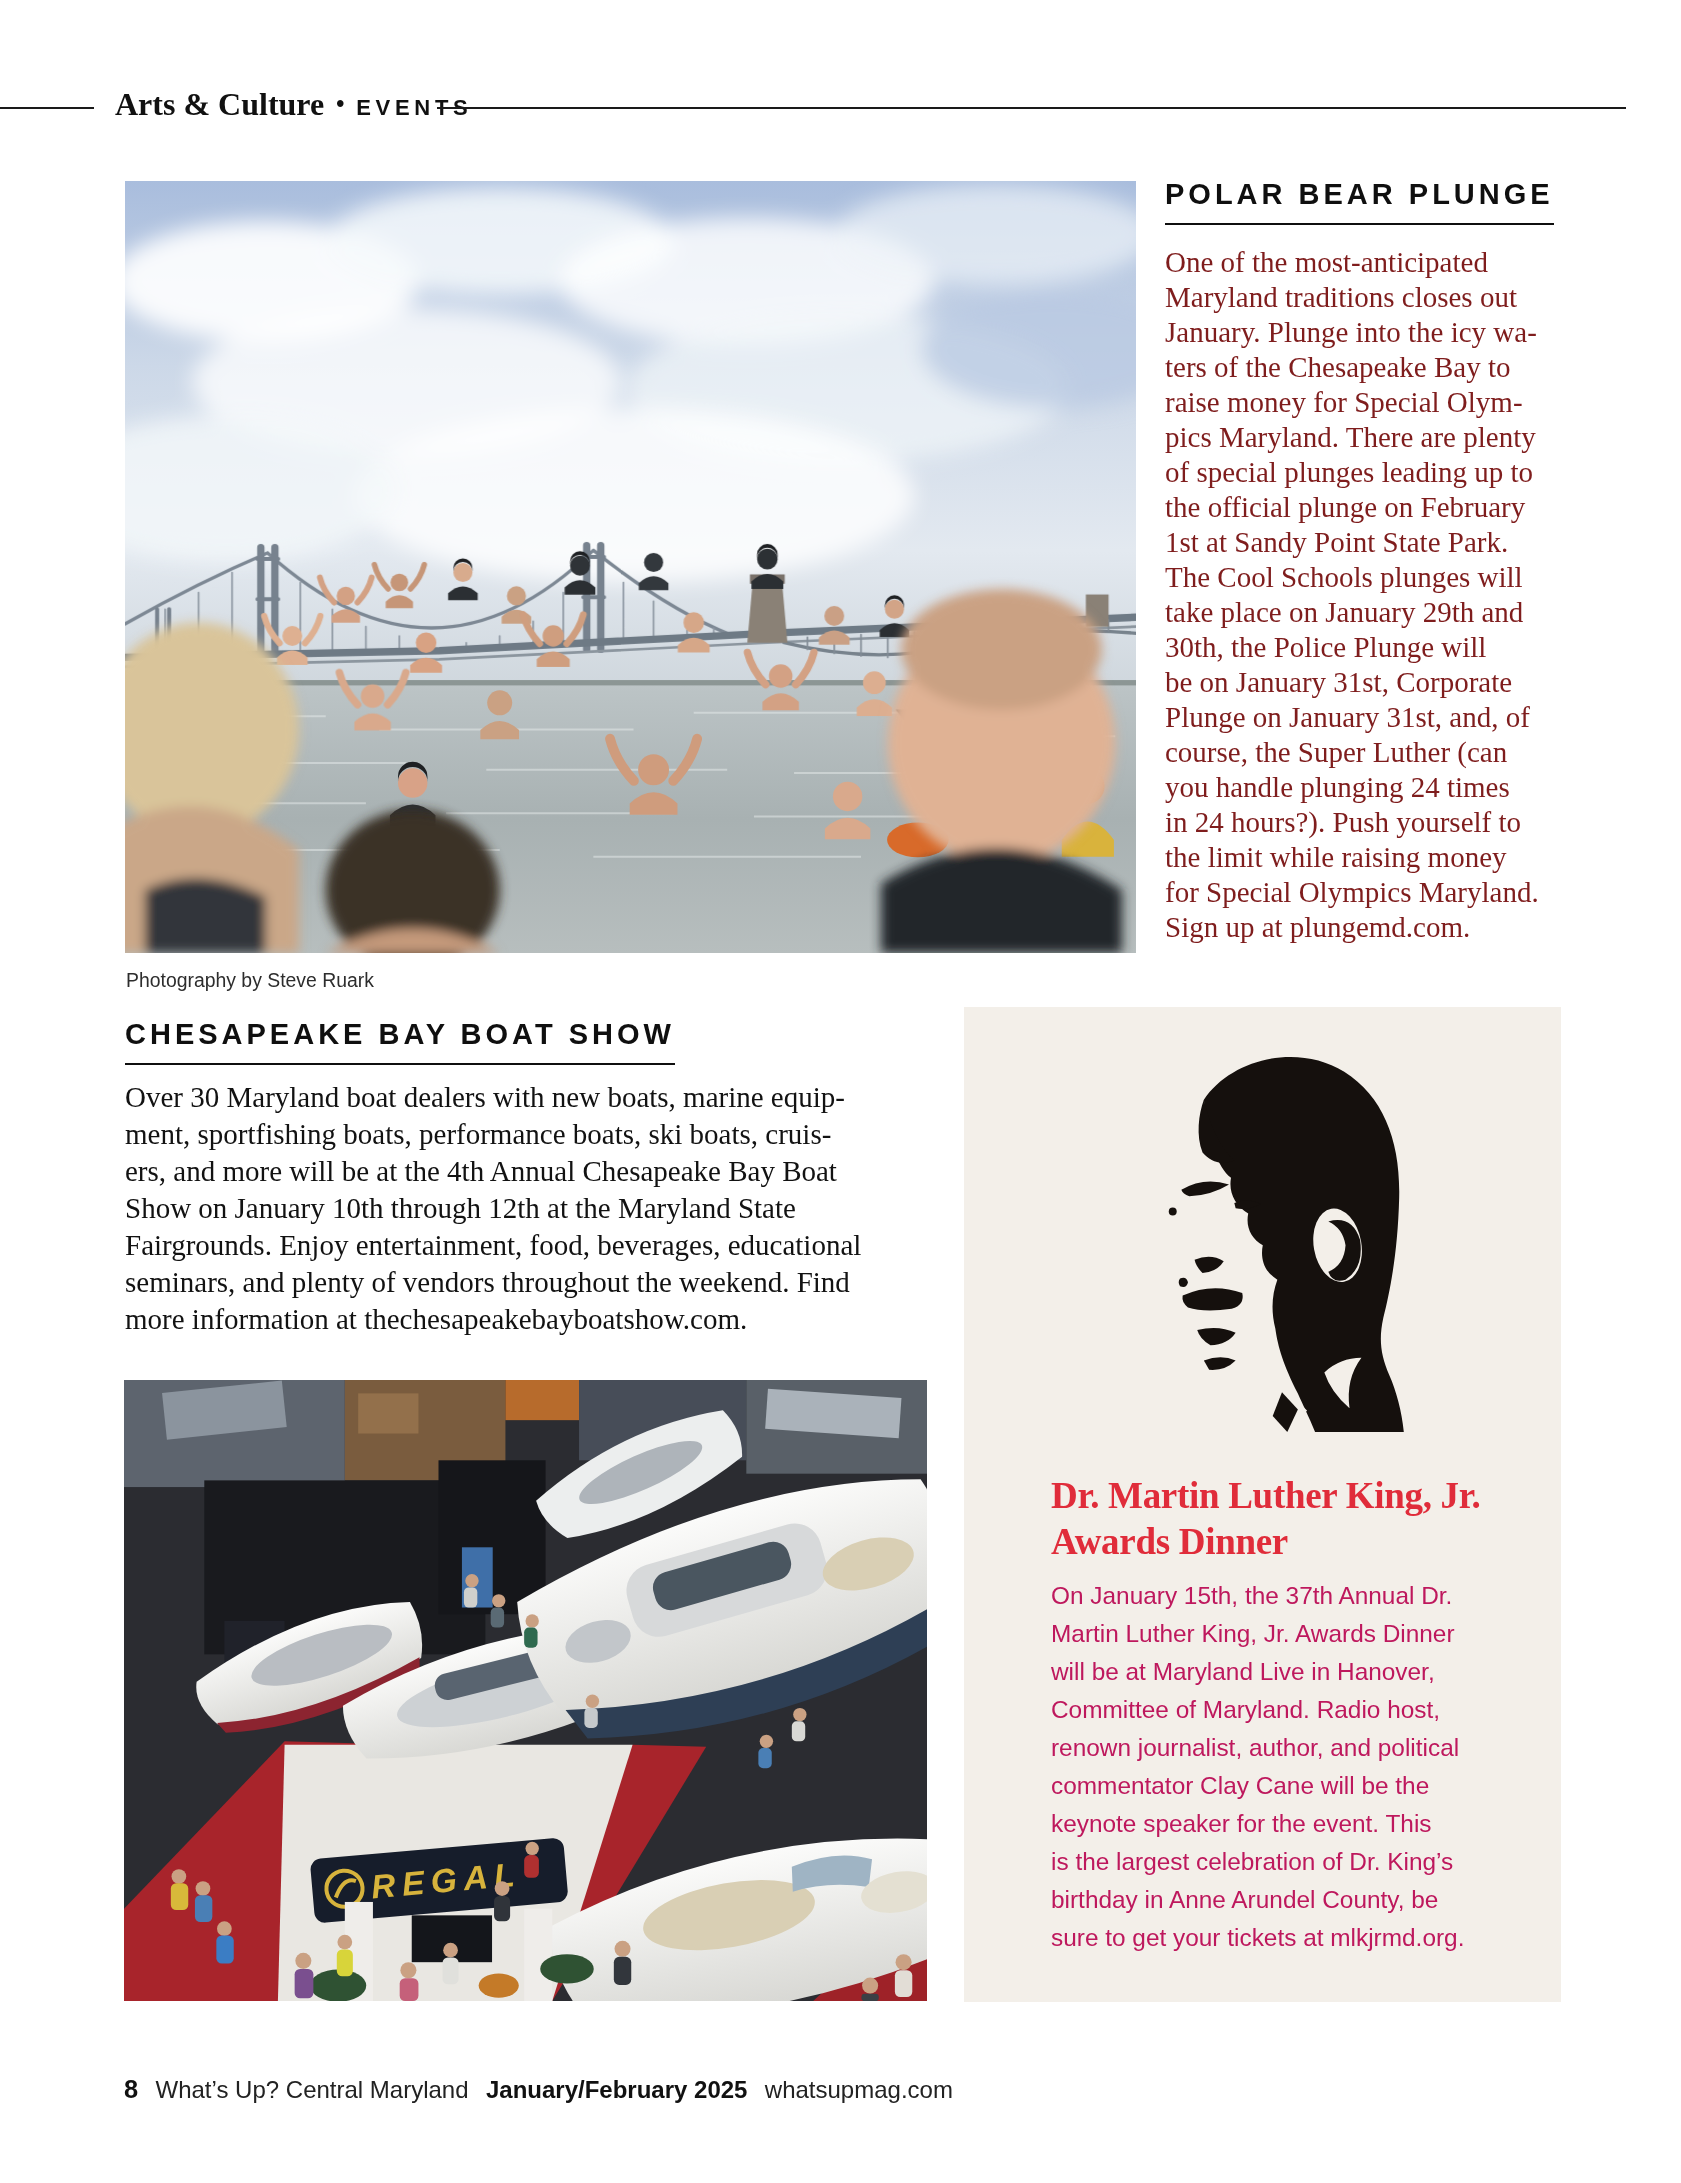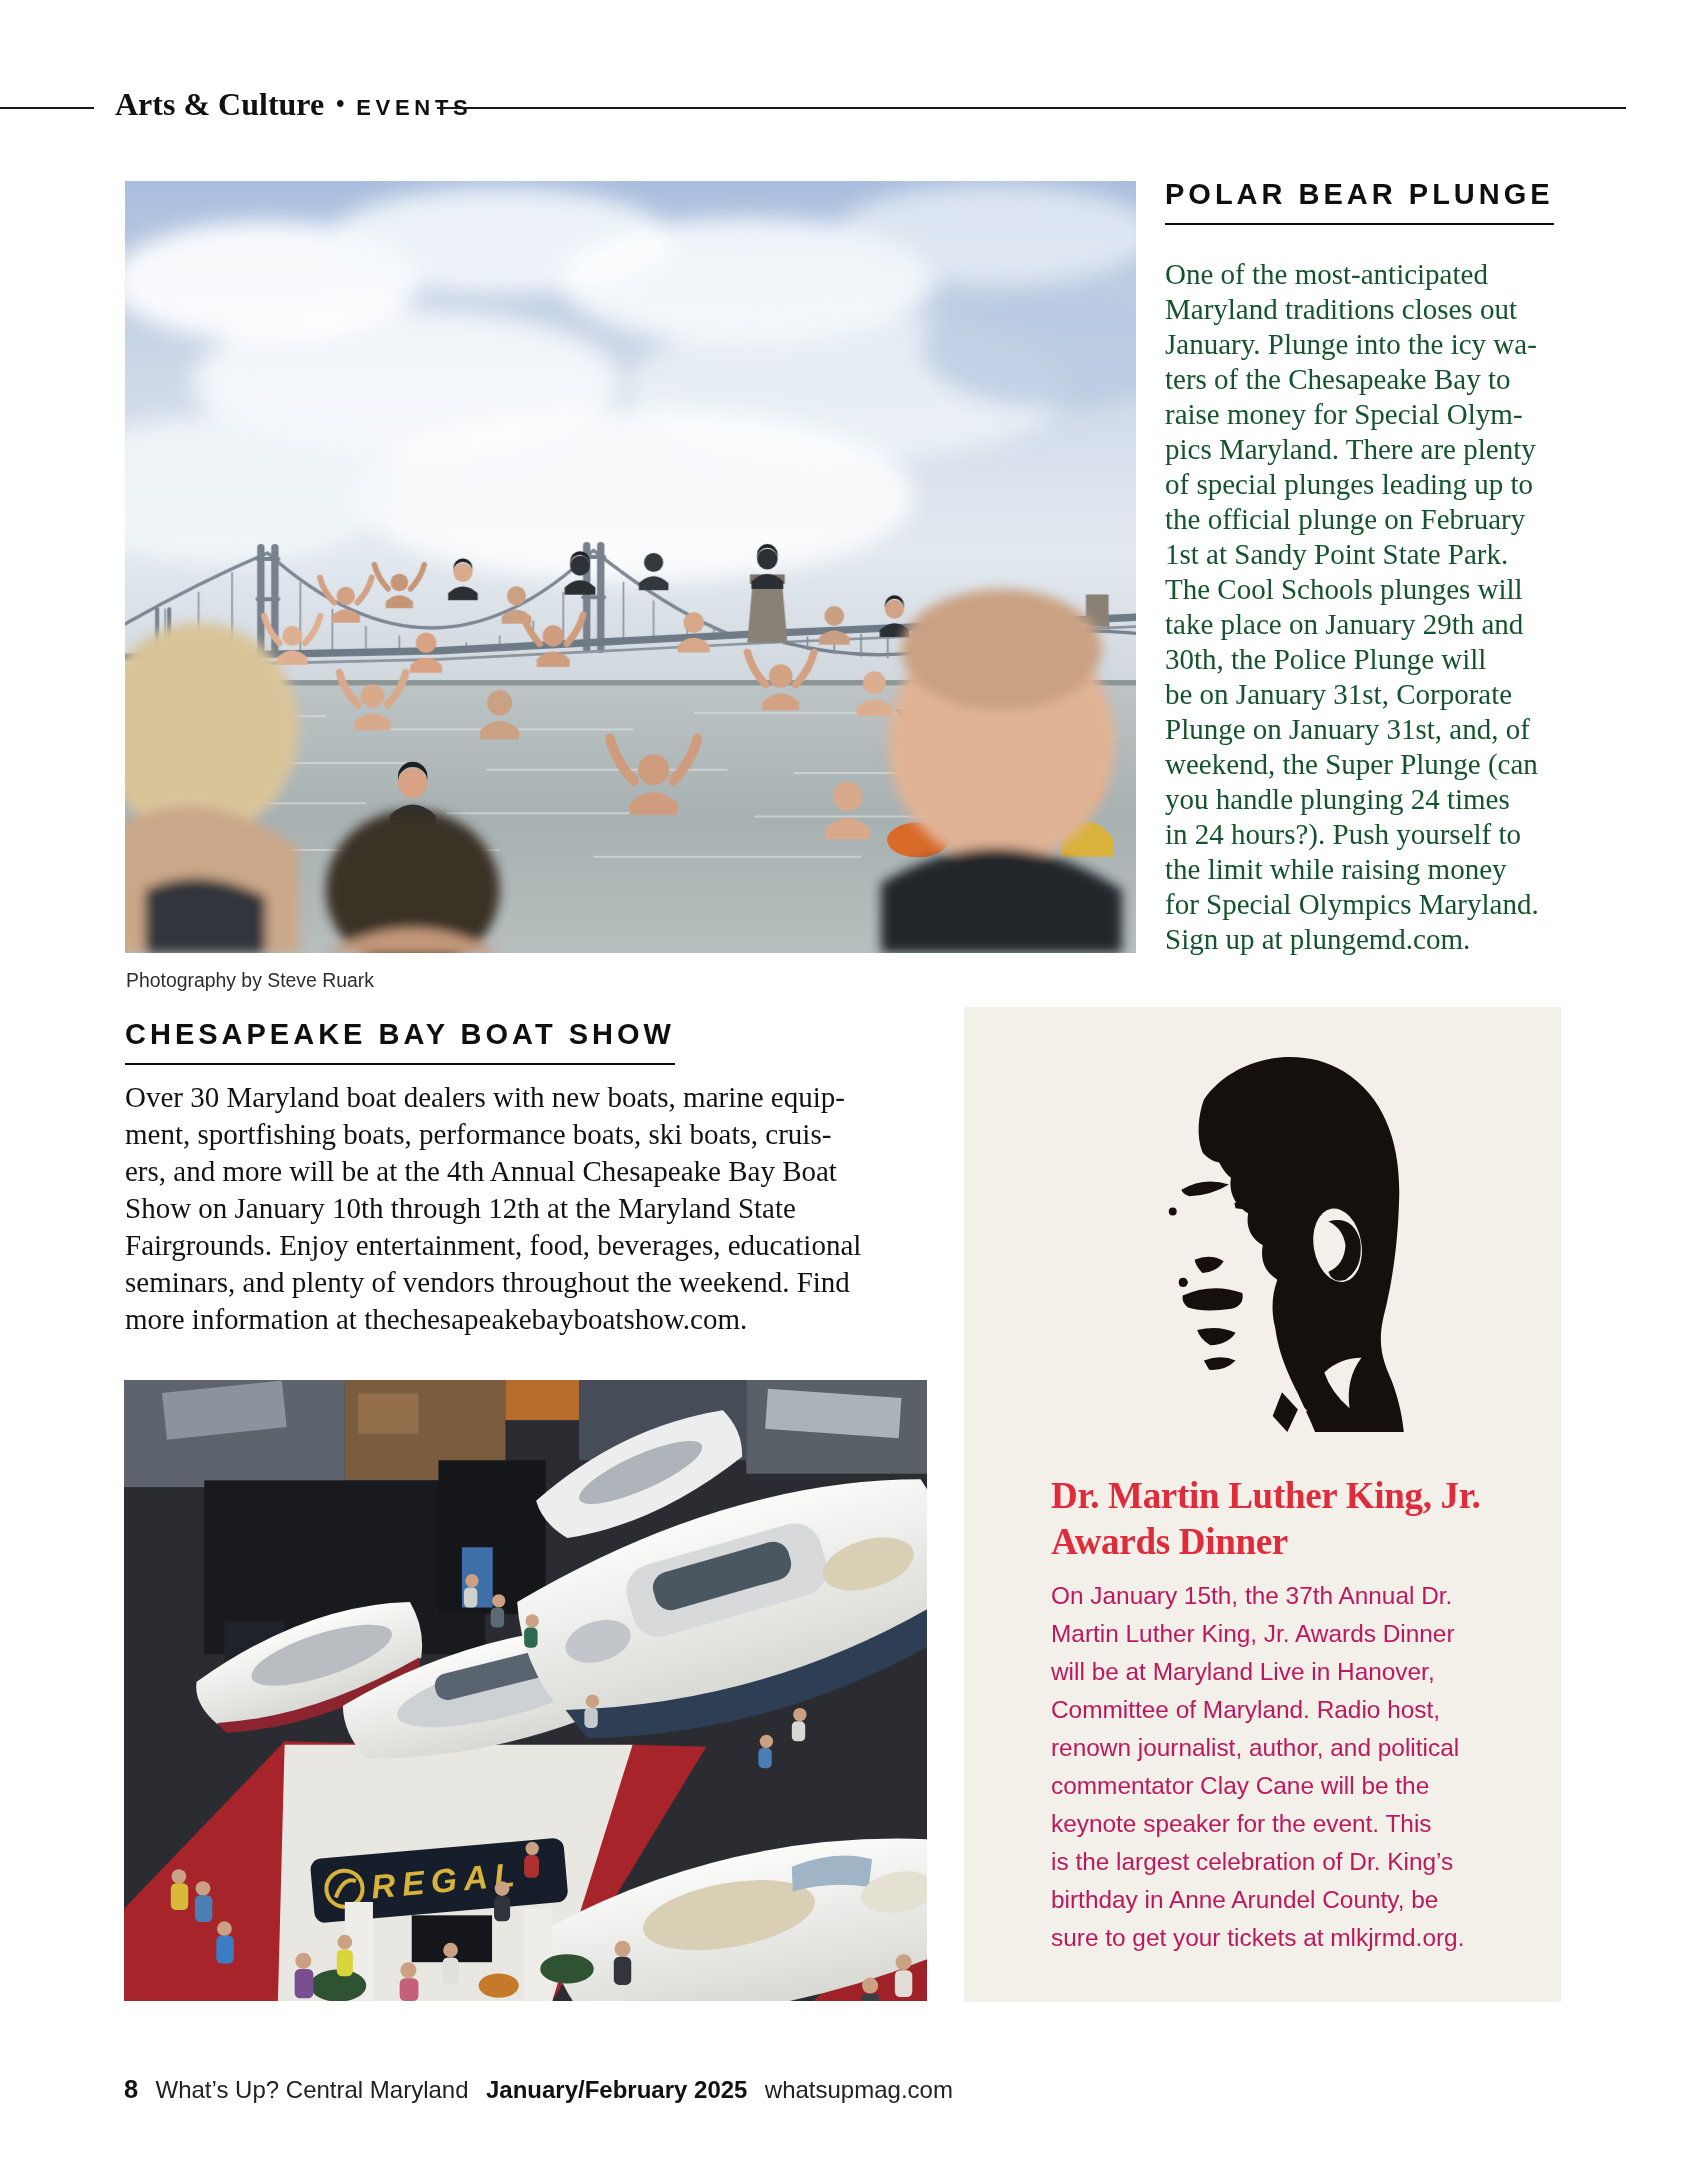--- a/index.html
+++ b/index.html
@@ -14,21 +14,21 @@
   #hdr-section{font-family:"Liberation Serif",serif;font-weight:700;font-size:32px;letter-spacing:0px;color:#111;}
   #hdr-dot{font-size:23px;font-weight:700;transform:translateY(-2.7px);color:#111;}
   #hdr-category{font-size:22px;font-weight:700;letter-spacing:4.7px;color:#111;}
 
   
   .sec-heading{font-weight:700;font-size:29px;letter-spacing:4px;color:#0f0f0f;
                display:inline-block;border-bottom:2.7px solid #0f0f0f;padding-bottom:12px;line-height:1.1;}
 
   
   #polar-col{position:absolute;left:1165px;top:179px;width:398px;}
-  #polar-body{margin-top:32px;font-family:"Liberation Serif",serif;font-size:29px;line-height:35px;color:#14532d;white-space:nowrap;}
+  #polar-body{margin-top:20px;font-family:"Liberation Serif",serif;font-size:29px;line-height:35px;color:#7f1d1d;white-space:nowrap;}
 
   
   #plunge-photo{position:absolute;left:125px;top:181px;width:1011px;height:772px;overflow:hidden;}
   #boat-photo{position:absolute;left:124px;top:1380px;width:803px;height:621px;overflow:hidden;}
   .photo-svg{display:block;width:100%;height:100%;}
 
   #photo-caption{position:absolute;left:126px;top:969px;font-size:19.4px;color:#2d2d2d;}
 
   
   #boat-heading-wrap{position:absolute;left:125px;top:1019px;}
@@ -209,21 +209,21 @@
         <div>raise money for Special Olym-</div>
         <div>pics Maryland. There are plenty</div>
         <div>of special plunges leading up to</div>
         <div>the official plunge on February</div>
         <div>1st at Sandy Point State Park.</div>
         <div>The Cool Schools plunges will</div>
         <div>take place on January 29th and</div>
         <div>30th, the Police Plunge will</div>
         <div>be on January 31st, Corporate</div>
         <div>Plunge on January 31st, and, of</div>
-        <div>weekend, the Super Plunge (can</div>
+        <div>course, the Super Luther (can</div>
         <div>you handle plunging 24 times</div>
         <div>in 24 hours?). Push yourself to</div>
         <div>the limit while raising money</div>
         <div>for Special Olympics Maryland.</div>
         <div>Sign up at plungemd.com.</div>
       </div>
   </div>
 
   <div id="boat-heading-wrap">
     <span class="sec-heading">CHESAPEAKE BAY BOAT SHOW</span>

